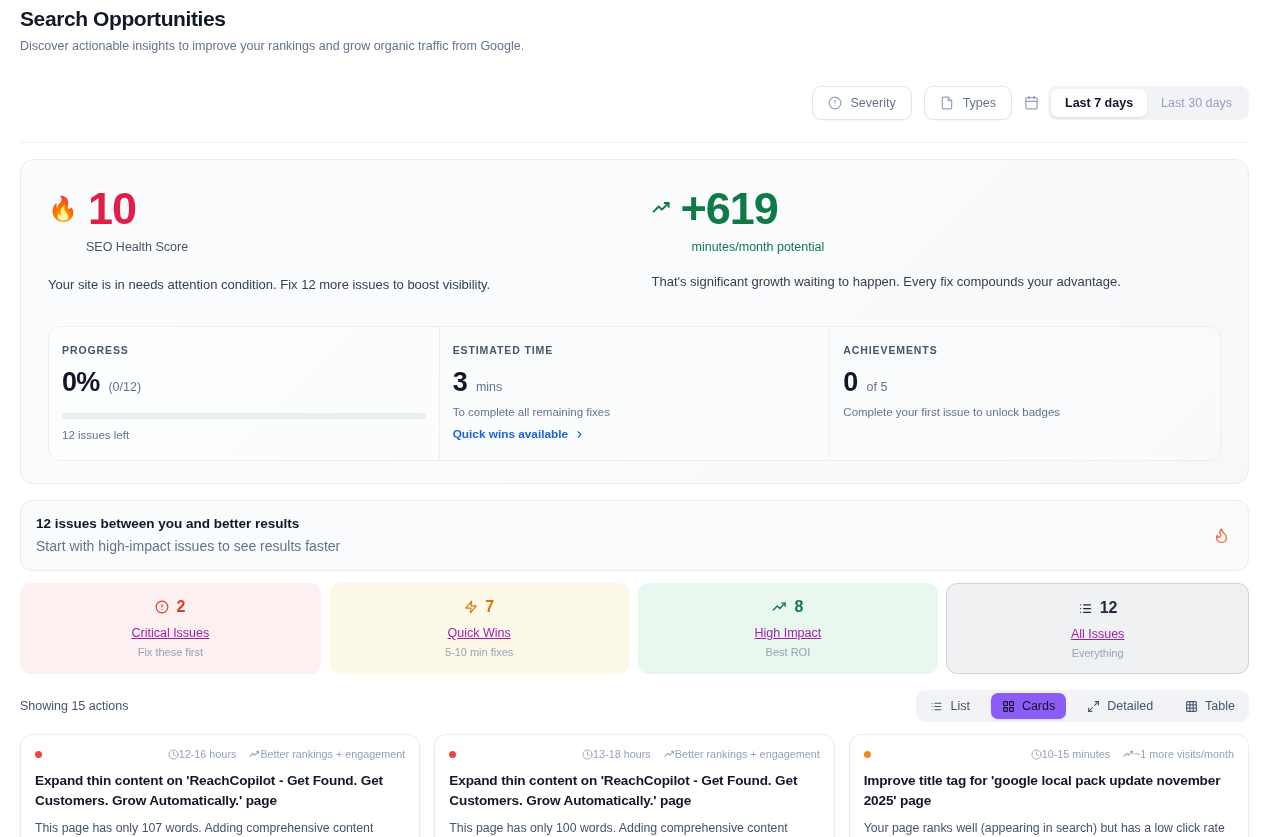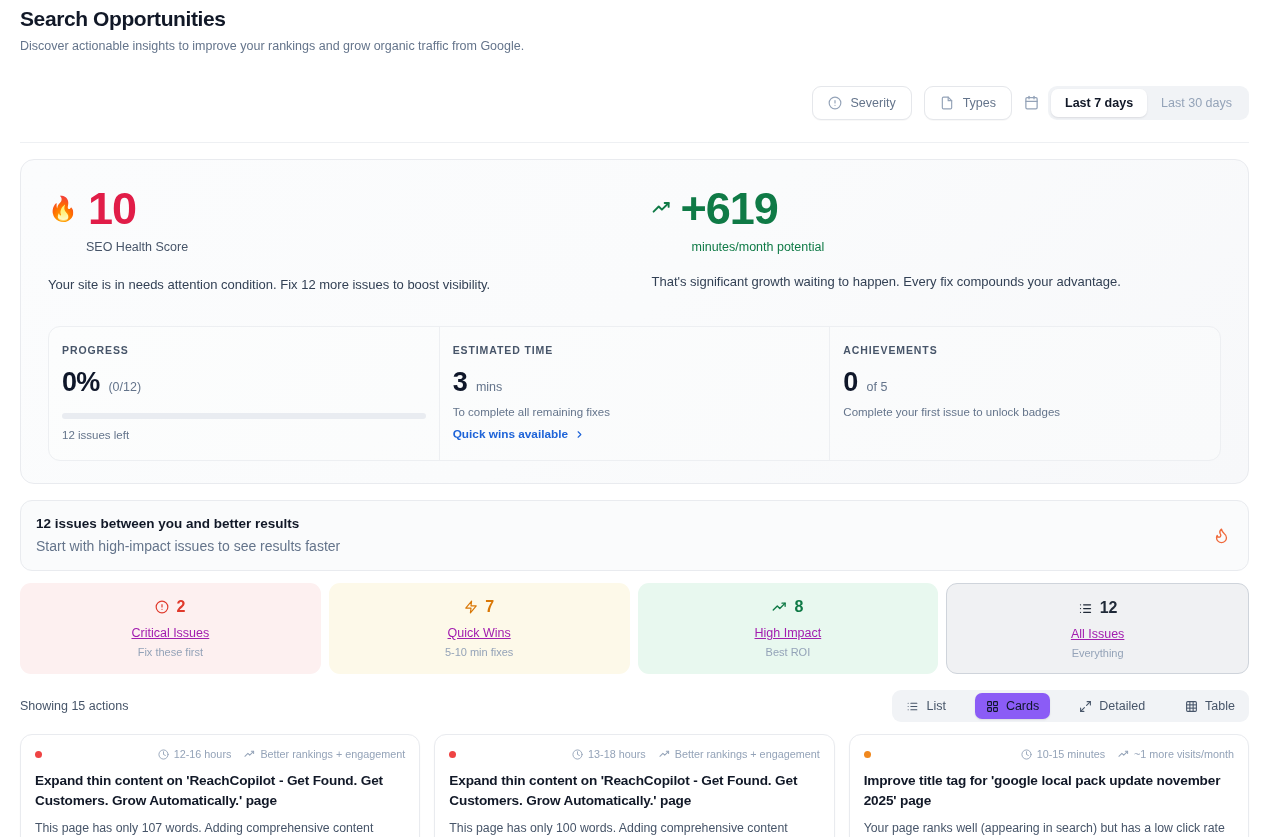--- a/index.html
+++ b/index.html
@@ -231,21 +231,21 @@
     justify-content: space-between;
     height: 32px;
   }
   .showing { font-size: 12.5px; color: #475569; }
   .viewtoggle {
     display: inline-flex;
     align-items: center;
     background: #f1f3f6;
     border-radius: 9px;
     padding: 3px;
-    gap: 18px;
+    gap: 10px;
   }
   .vbtn {
     display: inline-flex;
     align-items: center;
     gap: 7px;
     height: 26px;
     padding: 0 11px;
     border-radius: 7px;
     font-size: 12.5px;
     color: #475569;
@@ -281,21 +281,21 @@
   }
   .dot { width: 7px; height: 7px; border-radius: 50%; flex: none; }
   .meta {
     display: inline-flex;
     align-items: center;
     gap: 13px;
     font-size: 10.8px;
     color: #94a3b8;
     white-space: nowrap;
   }
-  .meta span.m { display: inline-flex; align-items: center; gap: 5px; }
+  .meta span.m { display: inline-flex; align-items: center; }
   .acard-title {
     margin-top: 11px;
     font-size: 13.6px;
     font-weight: 700;
     color: #111827;
     line-height: 1.45;
     letter-spacing: -0.15px;
   }
   .acard-desc {
     margin-top: 9px;

